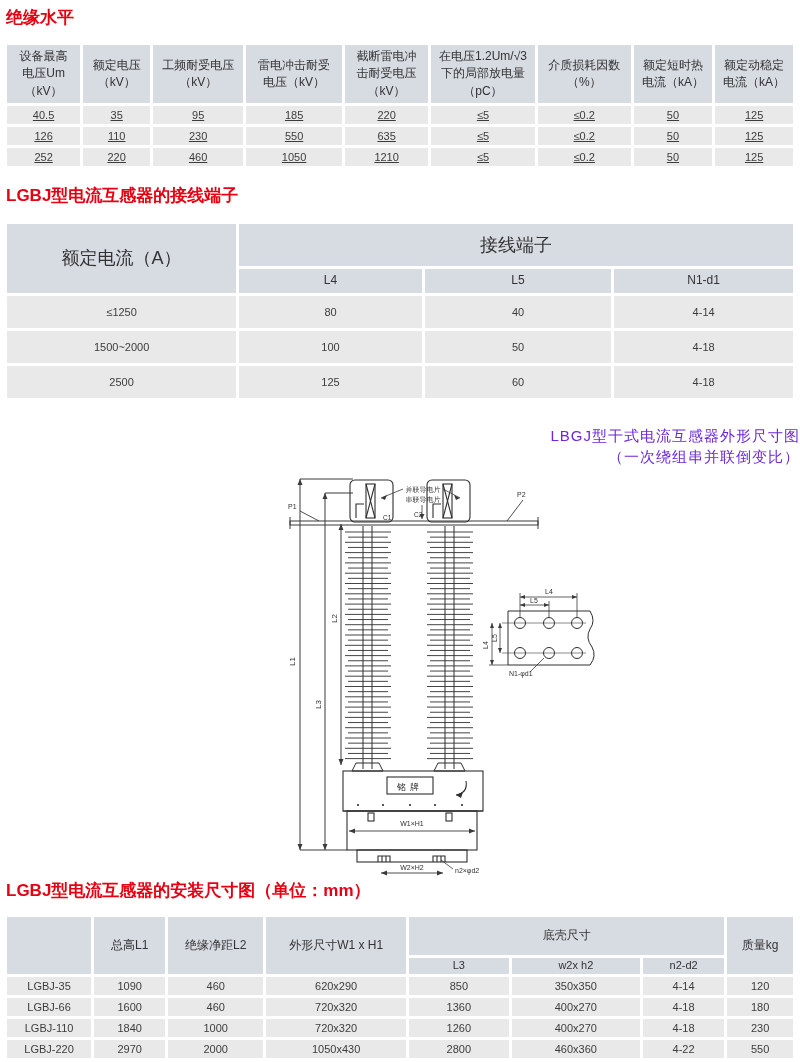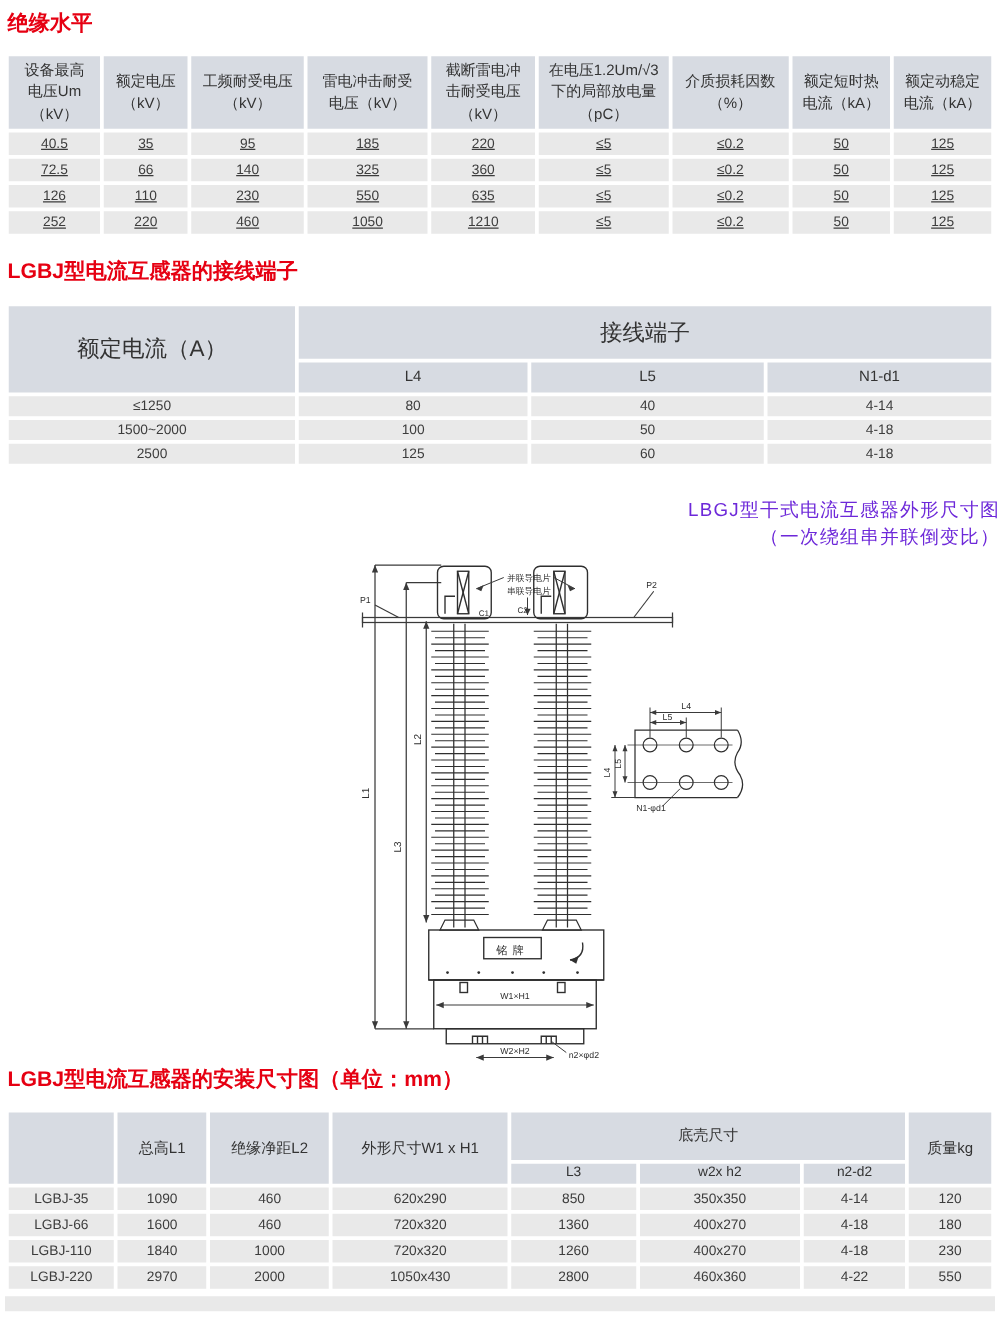--- a/index.html
+++ b/index.html
@@ -4,39 +4,39 @@
 <style>
   html,body { margin:0; padding:0; }
   body {
     width:800px; height:1062px; overflow:hidden; background:#ffffff;
     font-family:"Liberation Sans","DejaVu Sans",sans-serif; color:#333;
   }
   .sec-title {
     color:#e60012; font-size:17px; font-weight:bold;
     margin:0 0 0 6px; padding:0; line-height:22px;
   }
-  .sec-title.first { padding-top:8px; }
+  .sec-title.first { padding-top:8px;font-family:Liberation Mono, monospace; }
   table.t {
     border-collapse:separate; border-spacing:3px;
     width:792px; margin-left:4px; table-layout:fixed;
   }
   table.t th {
     background:#d7dbe2; color:#333; font-weight:normal; font-size:12px;
     text-align:center; vertical-align:middle; white-space:pre-line;
     line-height:1.45; padding:0; overflow:hidden;
   }
   table.t td {
     background:#e9e9e9; color:#3c3c3c; font-size:11px;
     text-align:center; vertical-align:middle; padding:0; overflow:hidden;
   }
   #t1 th { height:58px; }
   #t1 td { height:18px;text-decoration:underline; }
   #t2 th.main { height:42px; font-size:18px; }
   #t2 th.sub  { height:24px; }
-  #t2 td { height:16px; }
+  #t2 td { height:32px; }
   #t3 th.main { height:38px; }
   #t3 th.sub  { height:16px; font-size:11px; }
   #t3 td { height:18px;text-align:center; }
   .gap1 { height:16px; } .gap2 { height:12px; }
   .drawing-block { position:relative; height:455px; margin-top:12px; }
   .drawing-title { text-align:right; font-size:15px; color:#6d28d9; line-height:21px; letter-spacing:1px;margin-top:24px; }
   .drawing-canvas { position:absolute; left:283px; top:46px; }
   svg text { fill:#2f2f2f; }
   .clipped-strip { width:792px; margin:3px 0 0 4px; height:12px; background:#e9e9e9; }
 </style>
@@ -83,31 +83,20 @@
 电流（kA）</th>
     </tr>
   </thead>
   <tbody>
     <tr>
       <td>40.5</td>
       <td>35</td>
       <td>95</td>
       <td>185</td>
       <td>220</td>
-      <td>≤5</td>
-      <td>≤0.2</td>
-      <td>50</td>
-      <td>125</td>
-    </tr>
-    <tr>
-      <td>72.5</td>
-      <td>66</td>
-      <td>140</td>
-      <td>325</td>
-      <td>360</td>
       <td>≤5</td>
       <td>≤0.2</td>
       <td>50</td>
       <td>125</td>
     </tr>
     <tr>
       <td>126</td>
       <td>110</td>
       <td>230</td>
       <td>550</td>

